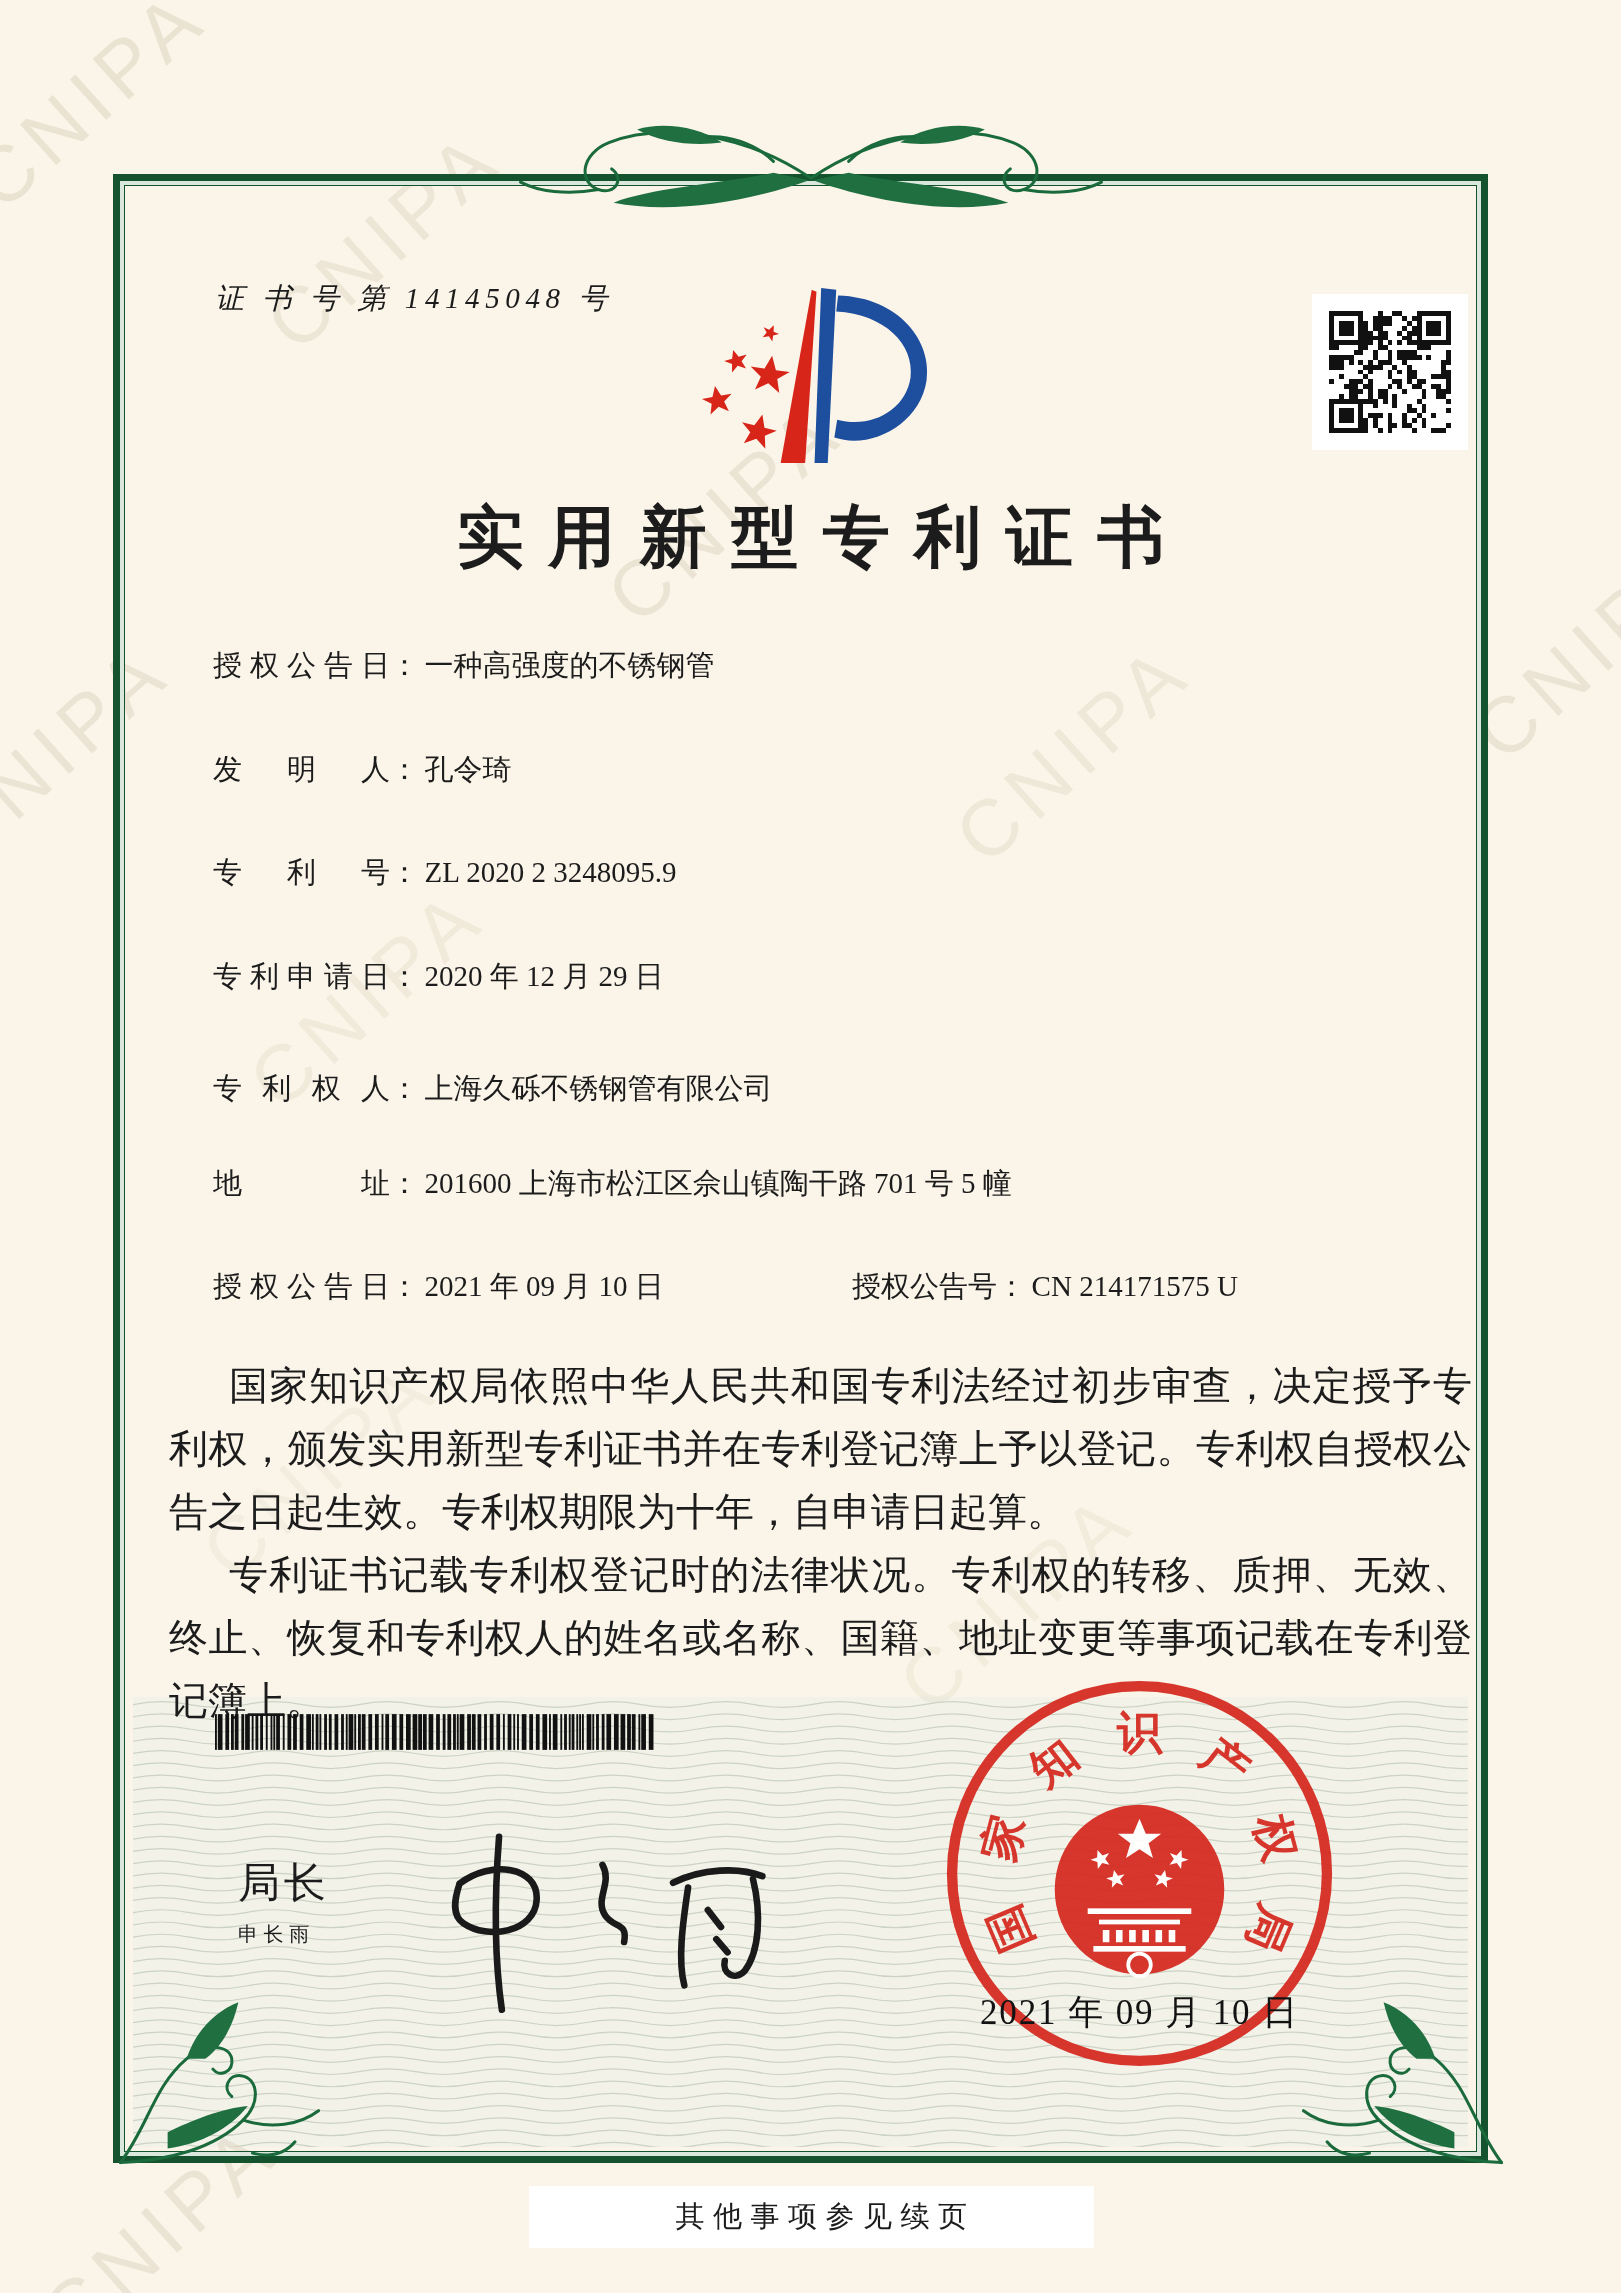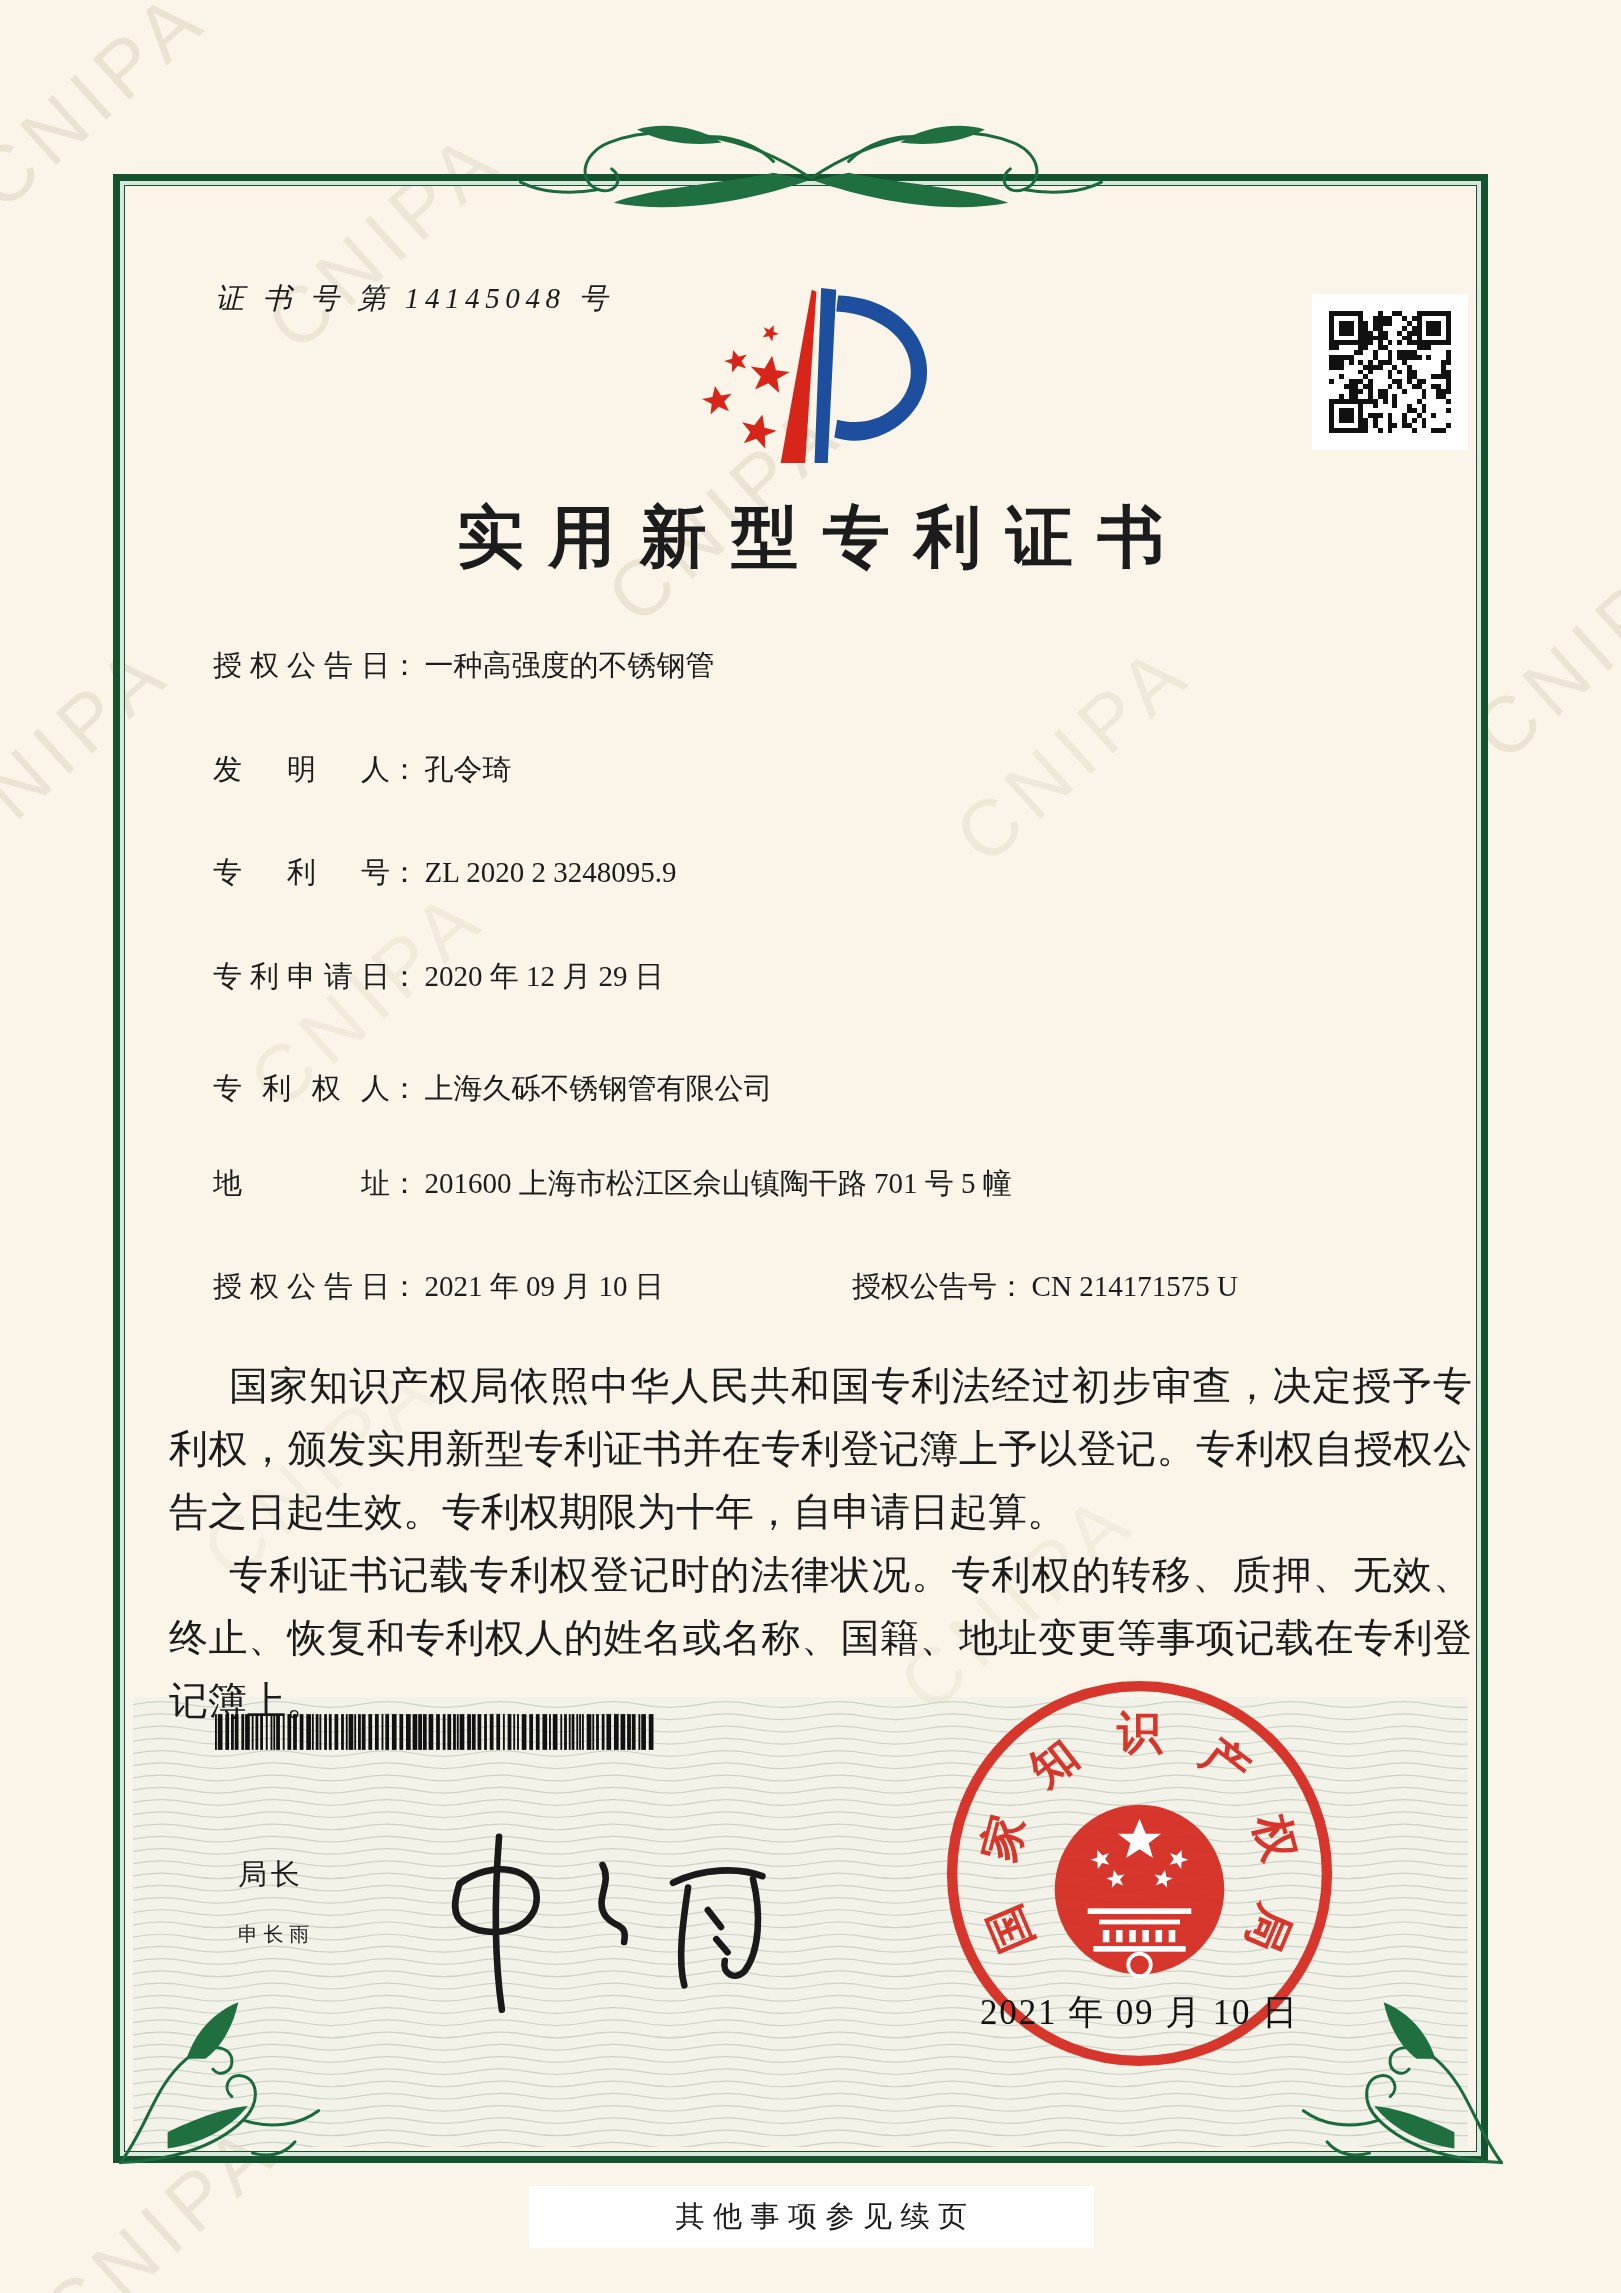--- a/index.html
+++ b/index.html
@@ -45,21 +45,21 @@
   }
   .fcolon{display:inline-block;}
   .fvalue{display:inline-block;margin-left:5.6px;}
   .frow2{position:absolute;left:639px;white-space:nowrap;}
   .paras{
     position:absolute;left:169px;top:1354px;width:1303px;
     font-size:39px;line-height:63px;text-align:justify;
   }
   .paras p{margin:0;text-indent:60px;}
   #barcode{position:absolute;left:215px;top:1714px;}
-  .sig-title{position:absolute;left:238px;top:1855px;font-size:29px;letter-spacing:3.8px;}
+  .sig-title{position:absolute;left:238px;top:1855px;font-size:42px;letter-spacing:3.8px;}
   .sig-name{position:absolute;left:238px;top:1921px;font-size:20px;letter-spacing:5.6px;}
   #signature{position:absolute;left:405px;top:1810px;}
   #seal{position:absolute;left:937px;top:1671px;}
   .seal-date{
     position:absolute;left:942px;top:1989px;width:395px;text-align:center;
     font-size:35px;letter-spacing:1.9px;color:#121212;z-index:4;
   }
   .page-num{
     position:absolute;left:0;top:2098px;width:1563px;text-align:center;
     font-size:25.4px;letter-spacing:2.8px;

